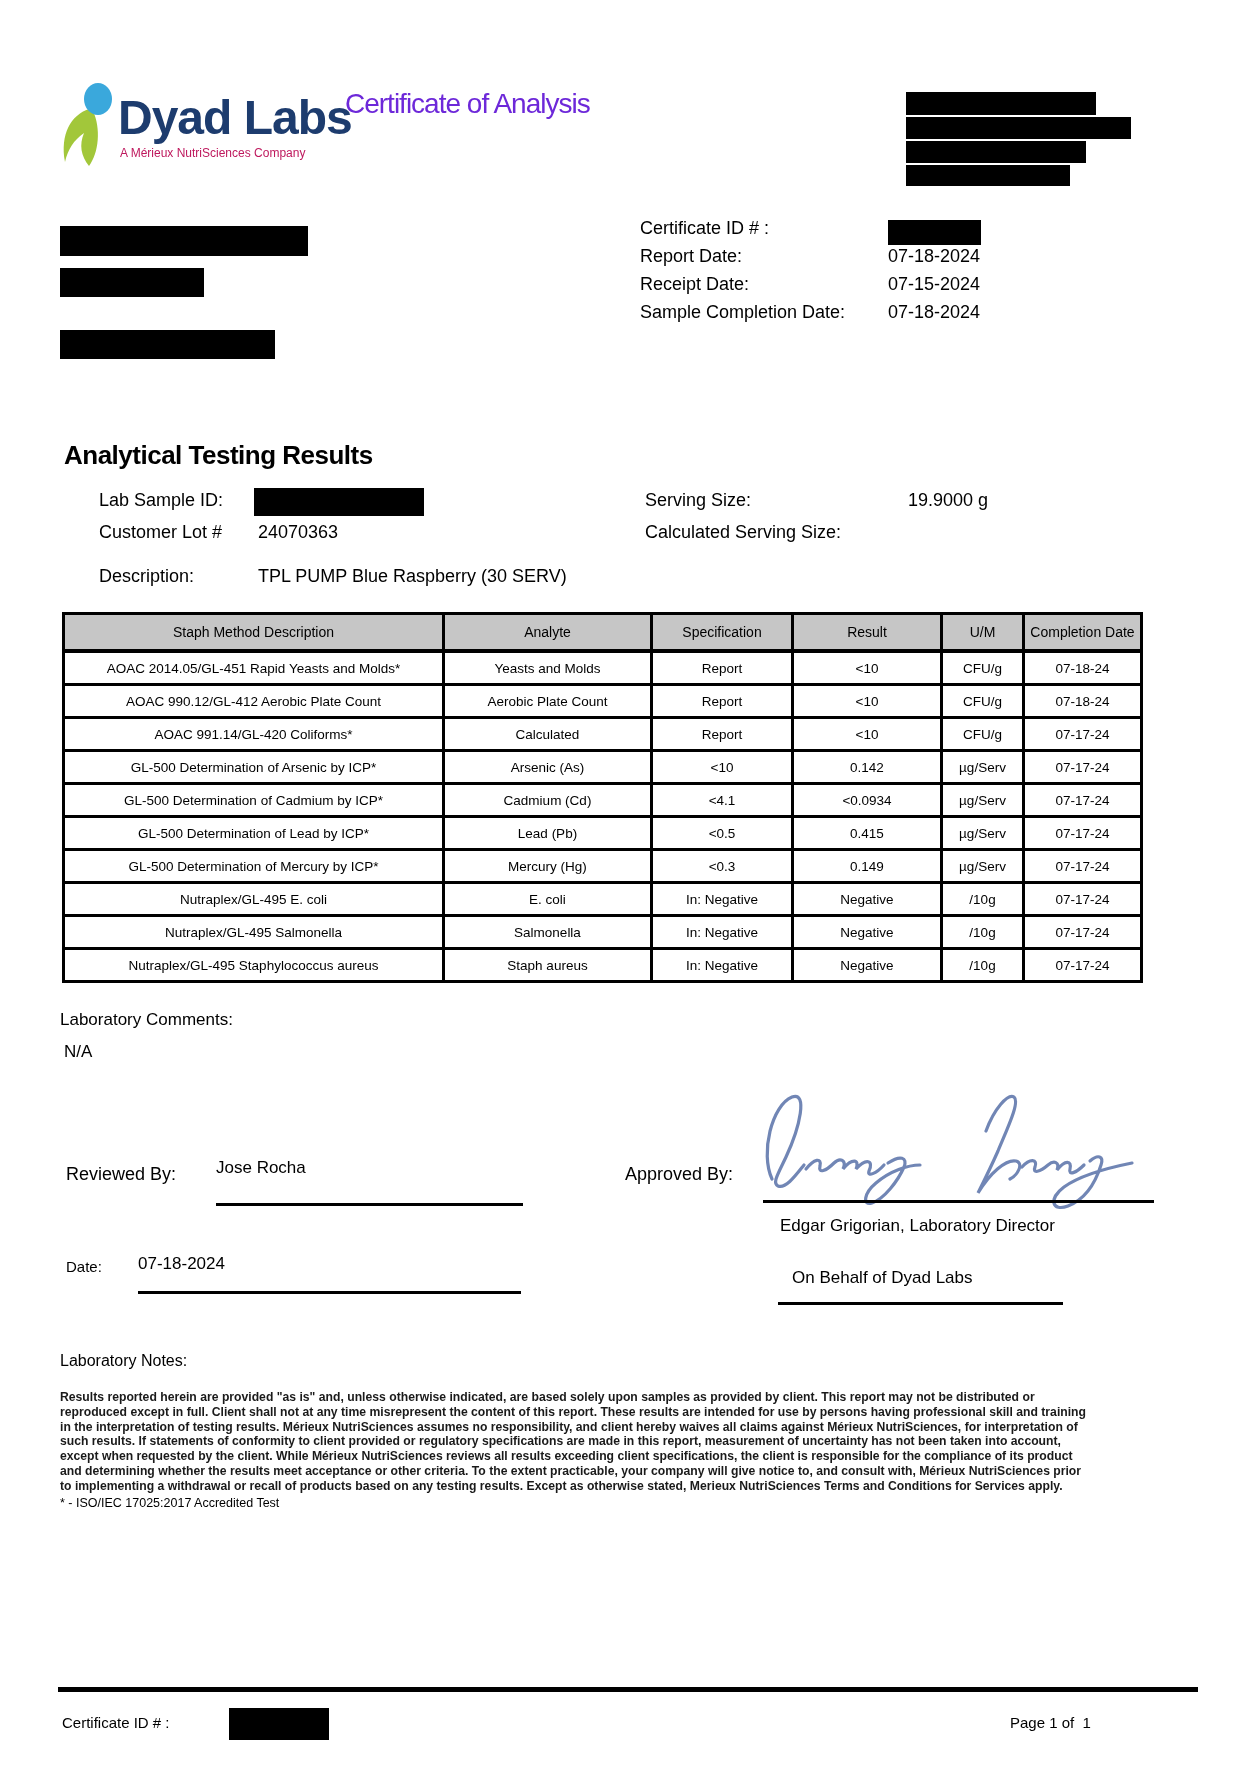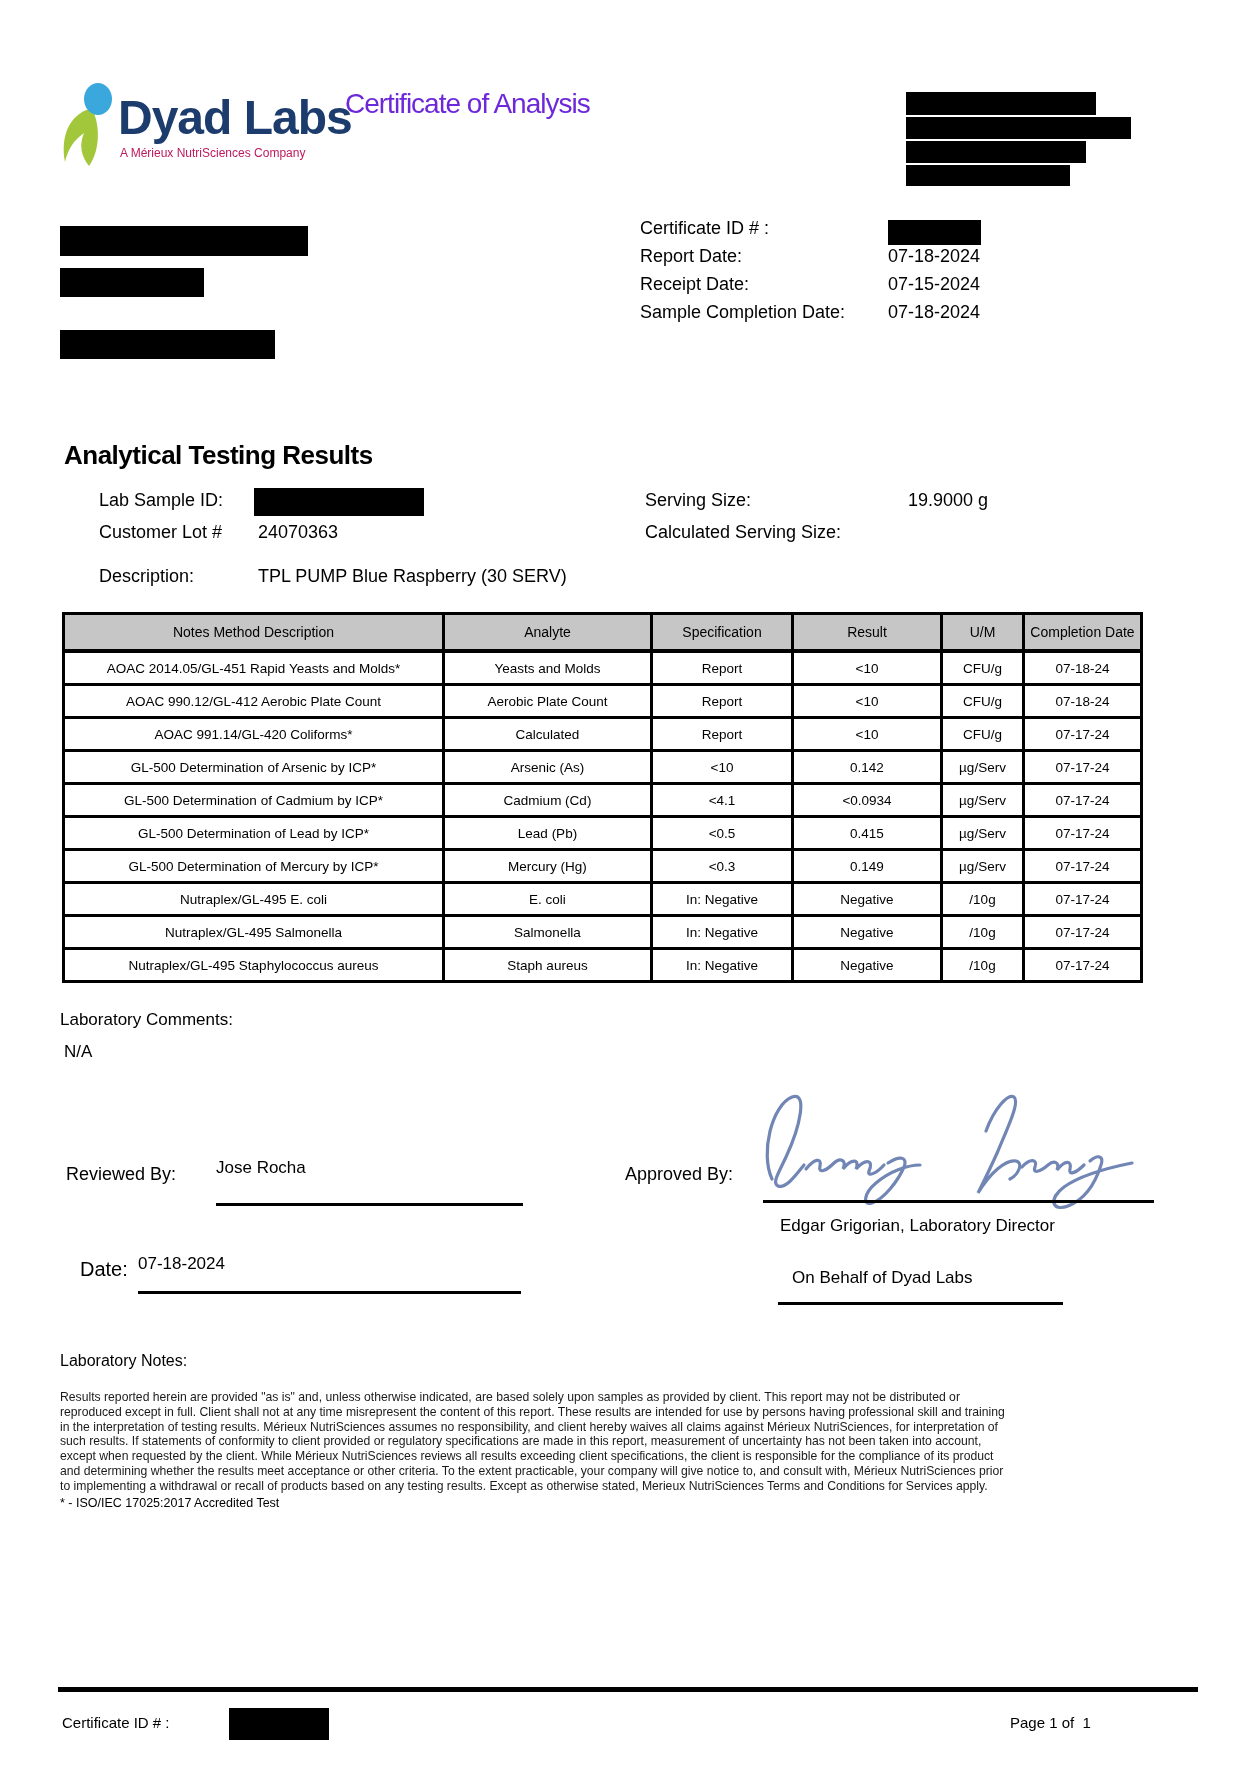--- a/index.html
+++ b/index.html
@@ -20,21 +20,21 @@
   .section-heading{position:absolute;left:64px;top:440px;font-size:26px;font-weight:700;letter-spacing:-0.5px;}
   .info{font-size:18px;}
   
   .coa-table{position:absolute;left:62px;top:612px;width:1078px;border-collapse:collapse;table-layout:fixed;}
   .coa-table th{background:#c6c6c6;border:3px solid #000;border-bottom:4px solid #000;
                 font-size:14px;font-weight:400;height:34px;text-align:center;padding:0 2px;}
   .coa-table td{border:3px solid #000;font-size:13.5px;text-align:center;height:30px;padding:0 2px;}
   
   .sig-line{position:absolute;background:#000;height:3px;}
   .center-label{display:block;}
-  .disclaimer-line{font-size:12.2px;line-height:14.8px;color:#1a1a1a;}
+  .disclaimer-line{font-size:12.2px;line-height:14.8px;color:#1a1a1a;font-weight:bold;}
   .footer-line{position:absolute;left:58px;top:1687px;width:1140px;height:5px;background:#000;}
   .pre{white-space:pre;}
 </style>
 </head>
 <body>
 
 <div class="page">
 
   <svg class="abs" style="left:58px;top:82px;" width="56" height="86" viewBox="0 0 56 86">
     <path d="M31,27 C13,33 2,52 7,80 C10,67 16,58 26,51 C21,63 23,74 31,84 C41,71 43,46 35,29 Z" fill="#a2c73a"></path>
@@ -95,21 +95,21 @@
     <colgroup>
       <col style="width:380px">
         <col style="width:208px">
         <col style="width:141px">
       <col style="width:149px">
         <col style="width:82px">
         <col style="width:118px">
     </colgroup>
     <thead>
       <tr>
-        <th>Notes Method Description</th>
+        <th>Staph Method Description</th>
         <th>Analyte</th>
         <th>Specification</th>
         <th>Result</th>
         <th>U/M</th>
         <th>Completion Date</th>
       </tr>
     </thead>
     <tbody>
       <tr>
         <td>AOAC 2014.05/GL-451 Rapid Yeasts and Molds*</td>
@@ -196,21 +196,21 @@
 
   <div class="abs" style="left:60px;top:1010px;font-size:17px;">Laboratory Comments:</div>
   <div class="abs" style="left:64px;top:1042px;font-size:17px;">N/A</div>
 
   <div class="abs" style="left:66px;top:1164px;font-size:18px;">Reviewed By:</div>
   <div class="abs" style="left:216px;top:1158px;width:307px;font-size:17px;">
     <span class="center-label">Jose Rocha</span>
   </div>
   <div class="sig-line" style="left:216px;top:1203px;width:307px;"></div>
 
-  <div class="abs" style="left:80px;top:1258px;font-size:20px;">Date:</div>
+  <div class="abs" style="left:66px;top:1258px;font-size:15px;">Date:</div>
   <div class="abs" style="left:138px;top:1254px;width:383px;font-size:17px;">
     <span class="center-label">07-18-2024</span>
   </div>
   <div class="sig-line" style="left:138px;top:1291px;width:383px;"></div>
 
   <div class="abs" style="left:625px;top:1164px;font-size:18px;">Approved By:</div>
 
   <svg class="abs" style="left:750px;top:1075px;" width="400" height="140" viewBox="0 0 400 140" fill="none" stroke="#7186b5" stroke-width="3.2" stroke-linecap="round">
     <path d="M22,104 C10,78 22,30 42,22 C58,16 50,52 36,82 C28,99 22,108 28,111 C36,114 46,100 54,90"></path>
     <path d="M56,94 C64,84 72,82 70,91 C68,99 76,96 84,88 C90,82 97,85 93,94 C102,83 110,84 106,94 C116,83 124,85 119,96 C117,102 126,99 134,90"></path>

